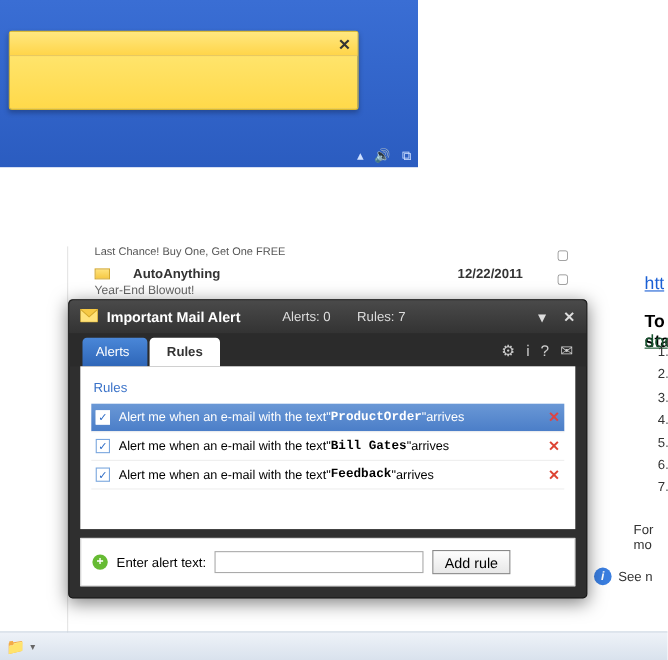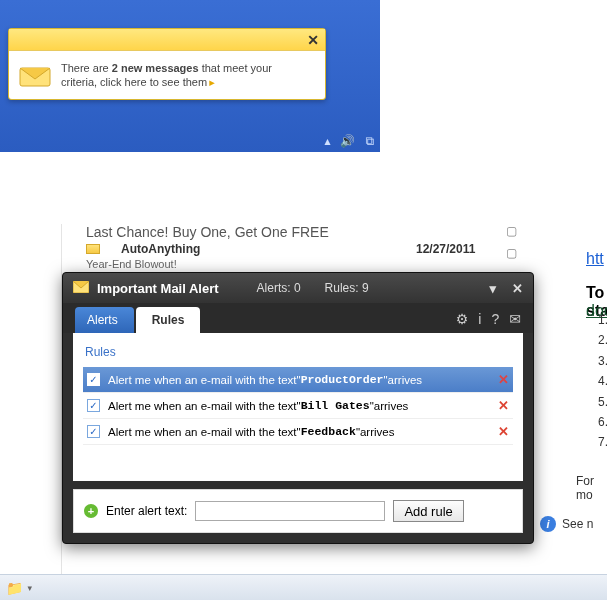--- a/index.html
+++ b/index.html
@@ -39,21 +39,21 @@
   position: absolute; right: 6px; bottom: 4px; display: flex; gap: 10px;
   color: #cfe0ff; font-size: 12px;
 }
 .tray span { cursor: pointer; }
 
 
 .mail-bg {
   position: absolute; left: 0; top: 224px; width: 607px; height: 376px; background: #fff;
 }
 .mail-left-strip { position:absolute; left:0; top:0; width:62px; height:360px; background:#fff; border-right:1px solid #e4e4e4;}
-.mail-msg1 { position: absolute; left: 86px; top: 0px; font-size: 14px; color: #555; }
+.mail-msg1 { position: absolute; left: 86px; top: 0px; font-size: 10px; color: #555; }
 .mail-msg2 { position: absolute; left: 86px; top: 18px; display:flex; align-items:center; gap:21px; }
 .mail-msg2 .from { font-size: 12px; font-weight: bold; color: #333; }
 .mail-msg2 .date { position:absolute; left: 330px; font-size: 12px; font-weight: bold; color:#333; }
 .mail-msg3 { position: absolute; left: 86px; top: 34px; font-size: 11px; color: #666; }
 .envelope-small { display:inline-block; width:14px; height:10px; background: linear-gradient(#ffe27a,#f6c945); border:1px solid #d4a82c; }
 .side-icon { position:absolute; left: 506px; font-size:12px; color:#888; }
 .side-icon.a{top:0;} .side-icon.b{top:22px;}
 .right-text { position:absolute; left: 586px; font-size:16px;margin-top:26px; }
 .rt-link { color:#14532d; text-decoration:underline; cursor:pointer;text-align:right; }
 .rt1{top:0; color:#1a5fd4; text-decoration:underline;}
@@ -125,47 +125,35 @@
 .footer-dd { font-size:9px; color:#666; }
 </style>
 </head>
 <body>
 
 <div class="desktop-area">
   <div class="notification">
     <div class="notif-header">
       <span class="close">✕</span>
     </div>
-    <div class="notif-body">
-      <div class="notif-icon">
-        <svg width="32" height="24" viewBox="0 0 32 24">
-          <rect x="1" y="5" width="30" height="18" rx="2" fill="#ffe27a" stroke="#d4a82c"></rect>
-          <path d="M1 5 L16 16 L31 5" fill="#f6c945" stroke="#d4a82c"></path>
-        </svg>
-      </div>
-      <div class="notif-text">
-        <span>There are </span><span class="bold">2 new messages</span><span> that meet your</span><br>
-        <span>criteria, click here to see them</span><span class="notif-arrow">▸</span>
-      </div>
-    </div>
   </div>
   <div class="tray">
     <span>▴</span>
     <span>🔊</span>
     <span>⧉</span>
   </div>
 </div>
 
 <div class="mail-bg">
   <div class="mail-left-strip"></div>
   <div class="mail-msg1">Last Chance! Buy One, Get One FREE</div>
   <div class="mail-msg2">
     <span class="envelope-small"></span>
     <span class="from">AutoAnything</span>
-    <span class="date">12/27/2011</span>
+    <span class="date">12/22/2011</span>
   </div>
   <div class="mail-msg3">Year-End Blowout!</div>
   <div class="side-icon a">▢</div>
   <div class="side-icon b">▢</div>
 
   <div class="right-text rt1" style="top:0px">htt</div>
   <div class="right-text" style="top:34px; font-weight:bold;">To star</div>
   <div class="right-text rt-link" style="top:52px">docum</div>
   <div class="num-list">
     <div>1.</div>
@@ -187,21 +175,21 @@
   <div class="dlg-title">
     <span class="app-icon">
       <svg width="16" height="12" viewBox="0 0 16 12">
           <rect width="16" height="12" rx="1" fill="#ffe27a" stroke="#d4a82c"></rect>
           <path d="M0 0 L8 7 L16 0" fill="#f6c945" stroke="#d4a82c"></path>
         </svg>
     </span>
     <span>Important Mail Alert</span>
     <div class="dlg-stats">
       <span>Alerts: 0</span>
-      <span>Rules: 9</span>
+      <span>Rules: 7</span>
     </div>
     <div class="spacer"></div>
     <span class="winbtn">▾</span>
     <span class="winbtn">✕</span>
   </div>
 
   <div class="tab-row">
     <div class="tab inactive">Alerts</div>
     <div class="tab active">Rules</div>
     <div class="tab-icons">

